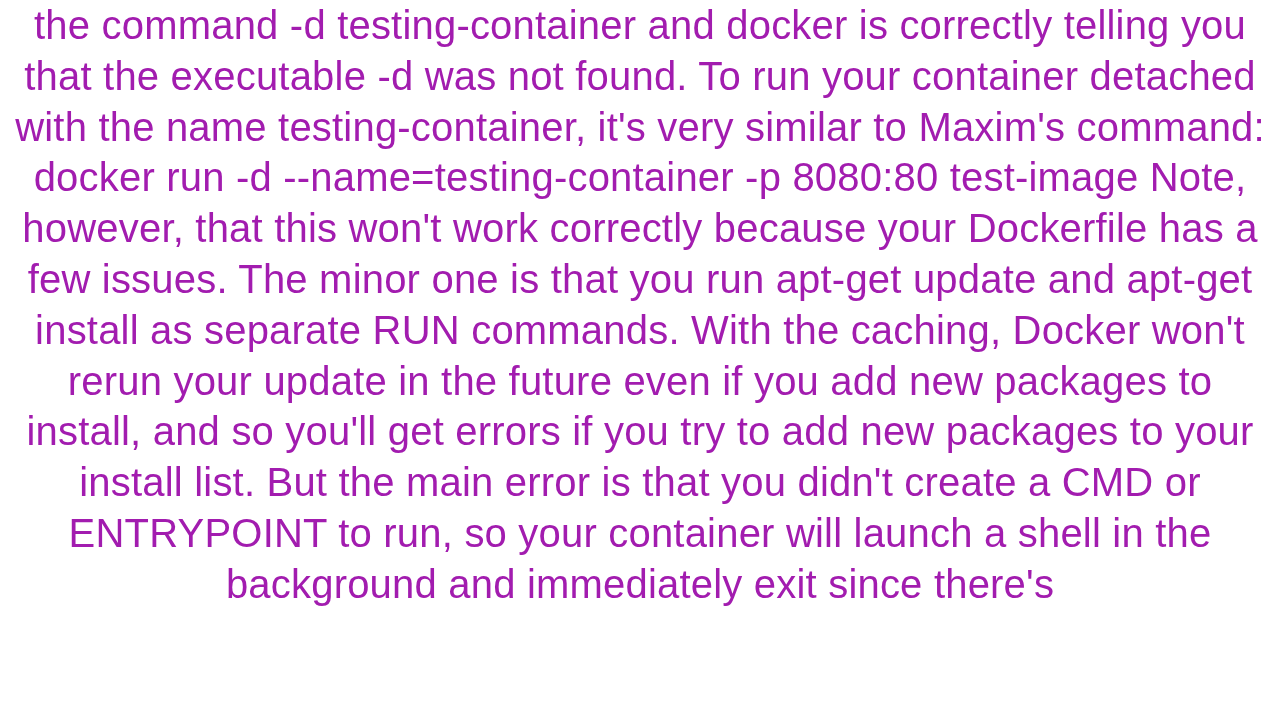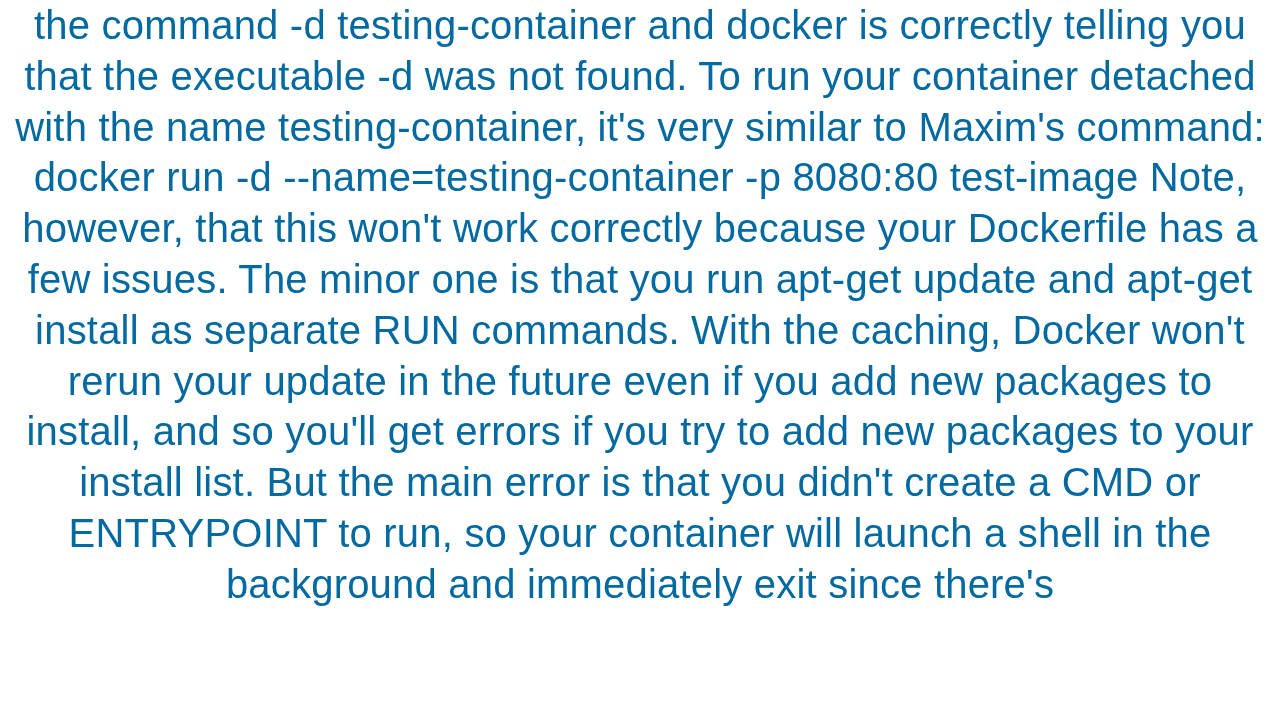--- a/index.html
+++ b/index.html
@@ -20,21 +20,21 @@
       display: flex;
       align-items: flex-start;
       justify-content: center;
       padding-top: 0;
     }
     .text-block {
       width: 1260px;
       text-align: center;
       font-size: 40px;
       line-height: 1.27;
-      color: #0369a1;
+      color: #a21caf;
       font-weight: 400;
       letter-spacing: 0.2px;
     }
   </style>
 </head>
 <body>
 
 <div class="content">
   <div class="text-block">the command -d testing-container and docker is correctly telling you that the executable -d was not found. To run your container detached with the name testing-container, it's very similar to Maxim's command: docker run -d --name=testing-container -p 8080:80 test-image  Note, however, that this won't work correctly because your Dockerfile has a few issues. The minor one is that you run apt-get update and apt-get install as separate RUN commands. With the caching, Docker won't rerun your update in the future even if you add new packages to install, and so you'll get errors if you try to add new packages to your install list. But the main error is that you didn't create a CMD or ENTRYPOINT to run, so your container will launch a shell in the background and immediately exit since there's</div>
 </div>

